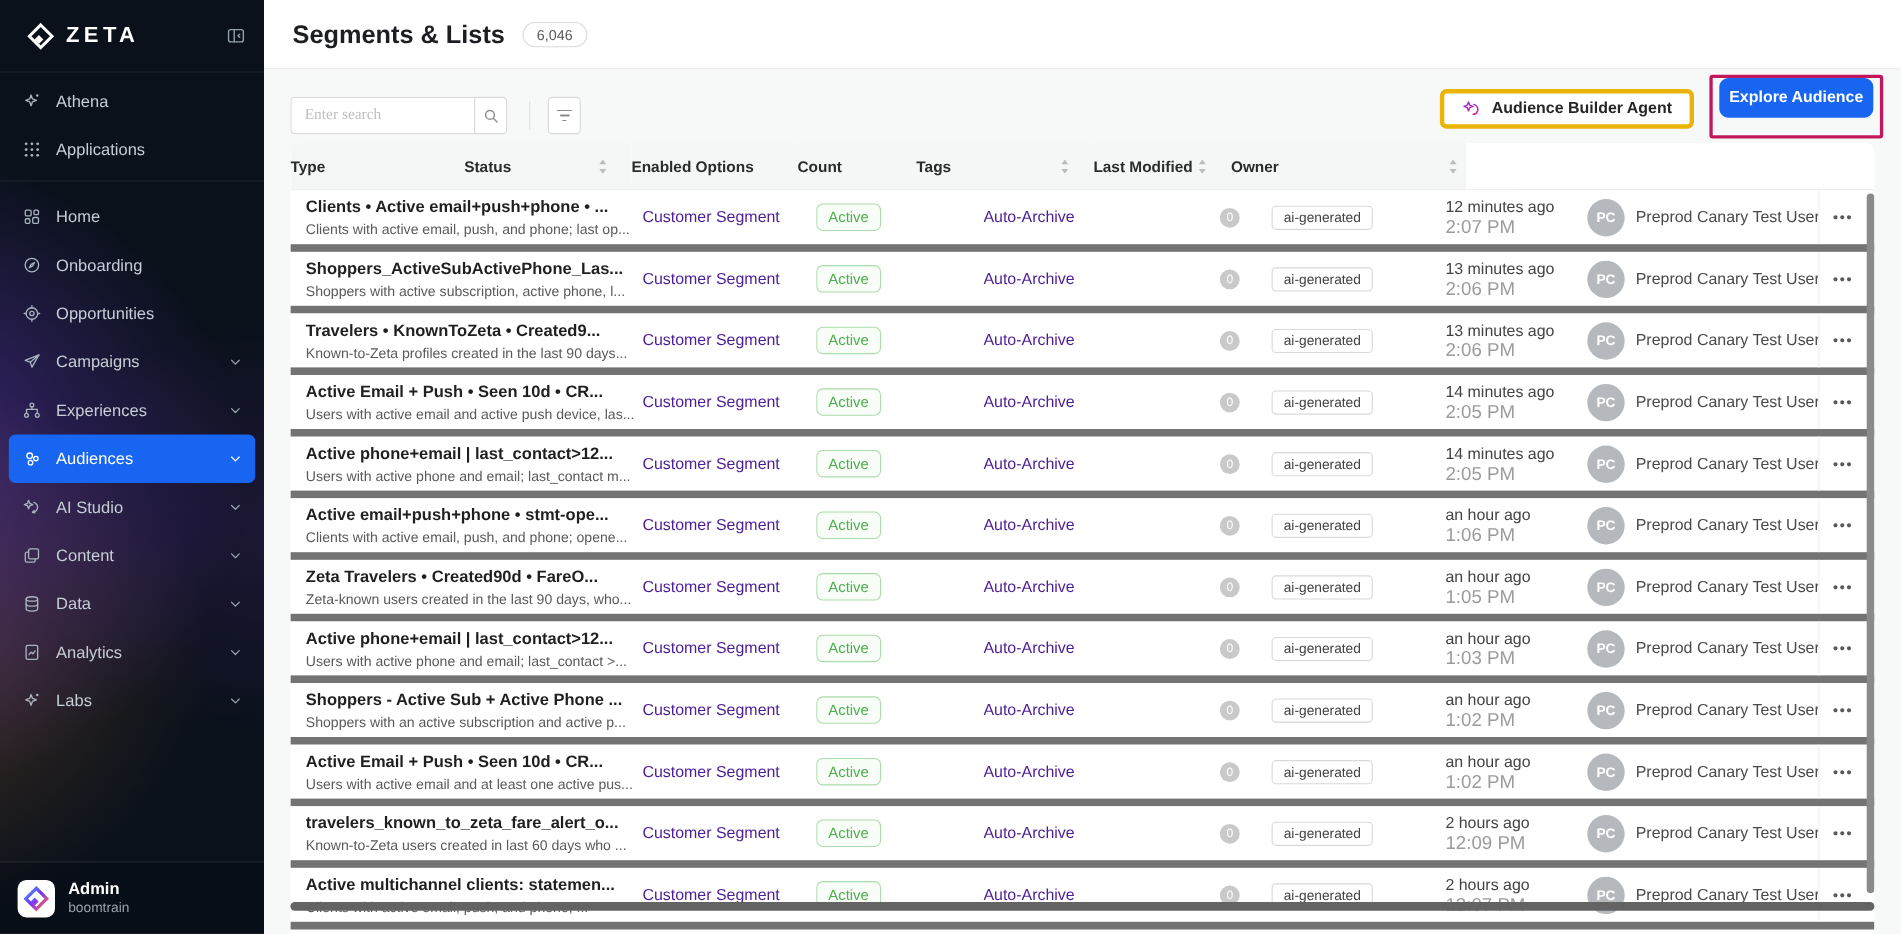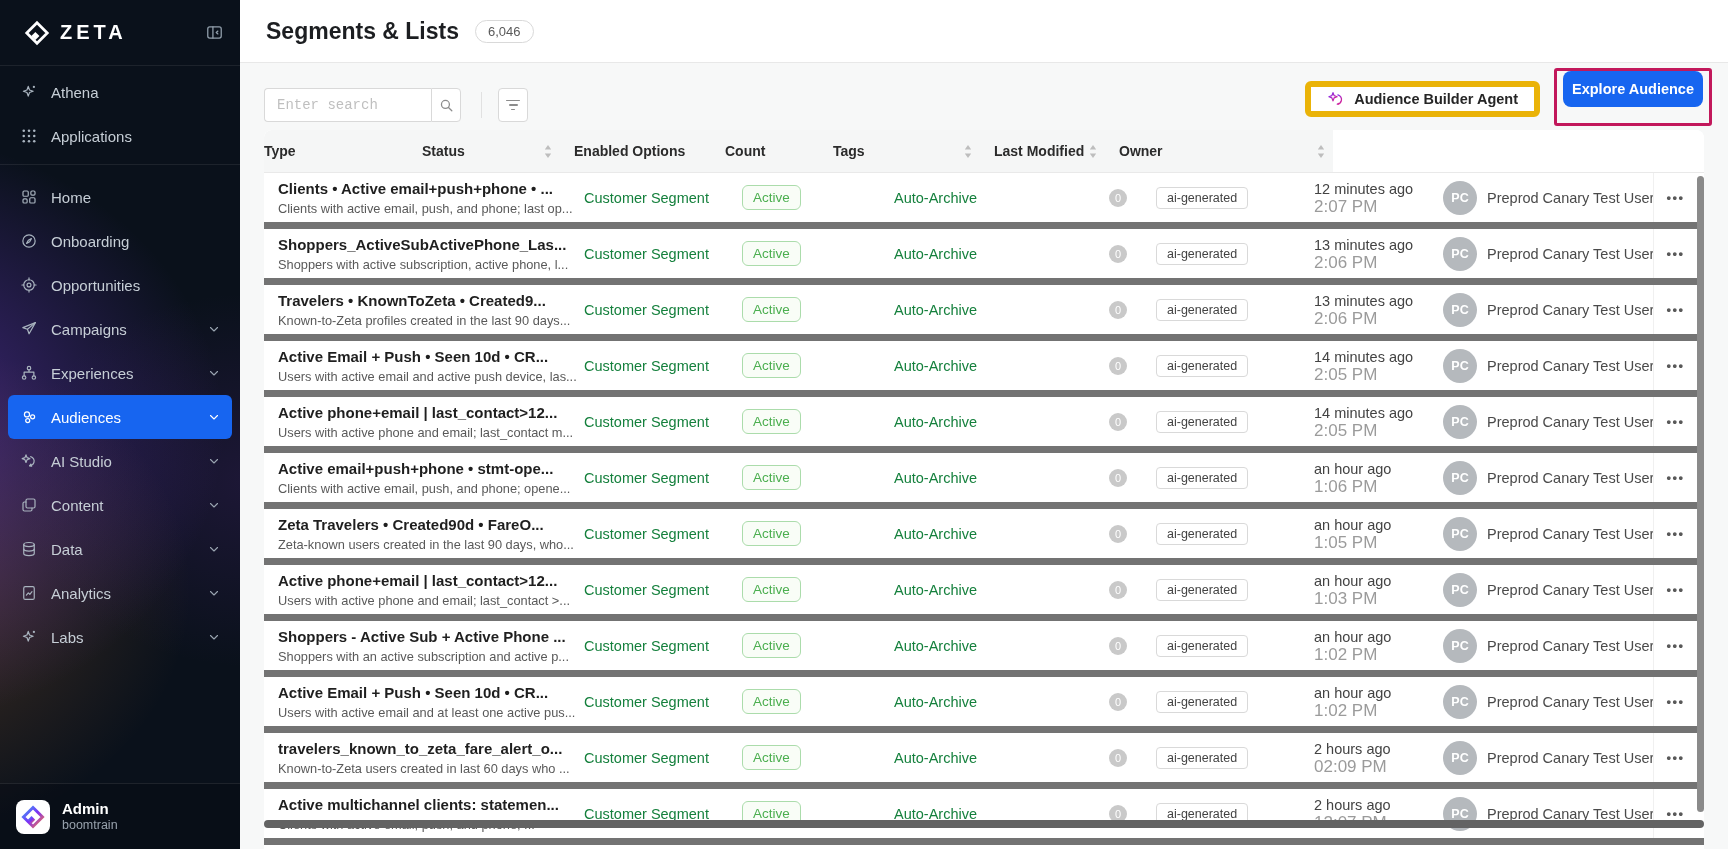--- a/index.html
+++ b/index.html
@@ -45,32 +45,32 @@
   .page-title{ font-size:23px; font-weight:700; color:#1c1e21; }
   .count-pill{ margin-left:16px; font-size:13px; color:#595959; border:1px solid #d9d9d9;
     background:#fff; border-radius:12px; padding:3px 12px; }
   .content{ position:absolute; left:0; right:0; top:63px; bottom:0; background:#f7f8f8; }
 
   
   .toolbar{ position:absolute; left:24px; right:24px; top:16px; height:42px; }
   .search-group{ position:absolute; left:0; top:9px; height:34px; display:flex; }
   .search-input{ width:167px; height:34px; border:1px solid #d9d9d9; border-right:none;
     border-radius:4px 0 0 4px; padding:0 12px; font-size:14px; color:#1d4ed8; outline:none;
-    font-family:Liberation Mono, monospace; background:#fff; }
+    font-family:Liberation Serif, serif; background:#fff; }
   .search-input::placeholder{ color:#bfbfbf; }
   .search-btn{ width:30px; height:34px; border:1px solid #d9d9d9; border-radius:0 4px 4px 0;
     background:#fff; display:flex; align-items:center; justify-content:center; cursor:pointer; color:#8c8c8c; }
   .toolbar-vdivider{ position:absolute; left:217px; top:13px; height:26px; width:1px; background:#e1e1e1; }
   .filter-btn{ position:absolute; left:234px; top:9px; width:30px; height:34px; background:#fff;
     border:1px solid #d9d9d9; border-radius:4px; display:flex; flex-direction:column; gap:3px;
     align-items:center; justify-content:center; cursor:pointer; }
   .filter-btn i{ display:block; background:#8c8c8c; height:1.6px; border-radius:1px; }
   .filter-btn i:nth-child(1){ width:14px; } .filter-btn i:nth-child(2){ width:9px; } .filter-btn i:nth-child(3){ width:4px; }
   .aba-btn{ position:absolute; right:164px; top:2px; height:36px; padding:0 16px; background:#fff;
-    border:6px solid #eab308; border-radius:6px; display:flex; align-items:center; gap:9px;
+    border:4px solid #eab308; border-radius:6px; display:flex; align-items:center; gap:9px;
     font-size:14.5px; font-weight:600; color:#262626; cursor:pointer; font-family:"Liberation Sans",sans-serif; }
   .annotation{ position:absolute; right:-8px; top:-11px; width:158px; height:58px;
     border:3px solid #C2185B; border-radius:3px; display:flex; align-items:flex-start;
     justify-content:center; z-index:10; background:transparent; }
   .explore-btn{ width:140px; height:36px; background:#1765F0; color:#fff; border:none;
     border-radius:8px; font-size:14.5px; font-weight:600; cursor:pointer;
     font-family:"Liberation Sans",sans-serif; }
 
   
   .seg-table{ position:absolute; left:24px; right:24px; top:67px; height:719px;
@@ -79,21 +79,21 @@
   .th{ background:#f5f6f6; display:flex; align-items:center; font-size:14px; font-weight:700;
     color:#2b2b2b; }
   .th .sort{ margin-left:auto; margin-right:22px; display:flex; }
   .th.actions-th{ background:#fff; }
   .tbody .row{ display:flex; height:56px; border-bottom:7px solid #737373; background:#fff; }
   .cell{ display:flex; align-items:center; overflow:hidden; }
   .cell.name-cell{ flex-direction:column; align-items:flex-start; justify-content:center;
     padding-left:14px; padding-right:16px; }
   .seg-name{ font-size:15px; font-weight:700; color:#1f1f1f; line-height:19px; white-space:nowrap; }
   .seg-desc{ font-size:12.8px; color:#595959; line-height:16px; margin-top:3px; white-space:nowrap; }
-  .type-text,.enabled-text{ font-size:14.5px; color:#15803d; }
+  .type-text,.enabled-text{ font-size:14.5px; color:#4c1d95; }
   .status-chip{ font-size:13.5px; color:#4CAF50; border:1px solid #abdcab; background:#f9fdf7;
     border-radius:6px; padding:4px 10px; }
   .count-badge{ width:18px; height:18px; border-radius:50%; background:#c9c9c9; color:#fff;
     font-size:11px; display:flex; align-items:center; justify-content:center; margin-left:64px; }
   .tag-chip{ font-size:12.5px; color:#434343; border:1px solid #d9d9d9; background:#fff;
     border-radius:4px; padding:3px 10px; margin-left:3px; white-space:nowrap; }
   .mod-wrap{ display:flex; flex-direction:column; justify-content:center; }
   .mod-rel{ font-size:14.5px; color:#434343; line-height:18px; }
   .mod-time{ font-size:17px; color:#9b9b9b; line-height:16px; margin-top:1px; }
   .avatar{ width:34px; height:34px; border-radius:50%; background:#b5b9bd; color:#fff;
@@ -799,21 +799,21 @@
               </div>
     <div class="cell c-count">
                 <span class="count-badge">0</span>
               </div>
     <div class="cell c-tags">
                 <span class="tag-chip">ai-generated</span>
               </div>
     <div class="cell c-mod">
       <span class="mod-wrap">
         <span class="mod-rel">2 hours ago</span>
-        <span class="mod-time">02:09 PM</span>
+        <span class="mod-time">12:09 PM</span>
       </span>
     </div>
     <div class="cell c-owner">
       <span class="avatar">PC</span>
       <span class="owner-name">Preprod Canary Test User</span>
     </div>
     <div class="cell actions-cell c-actions">
       <button class="dots-btn">•••</button>
     </div>
   </div>

